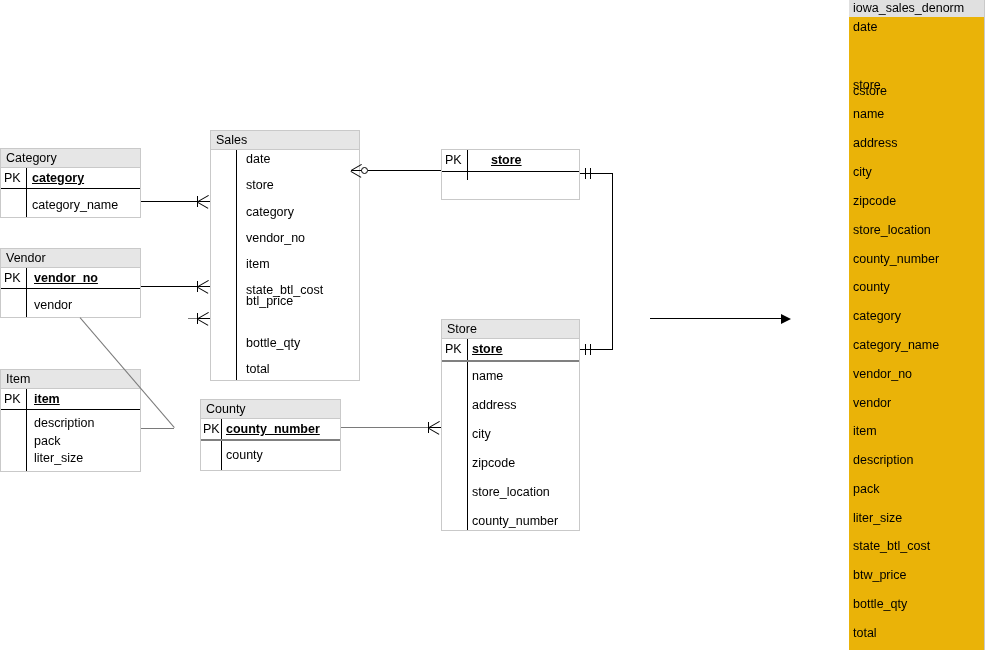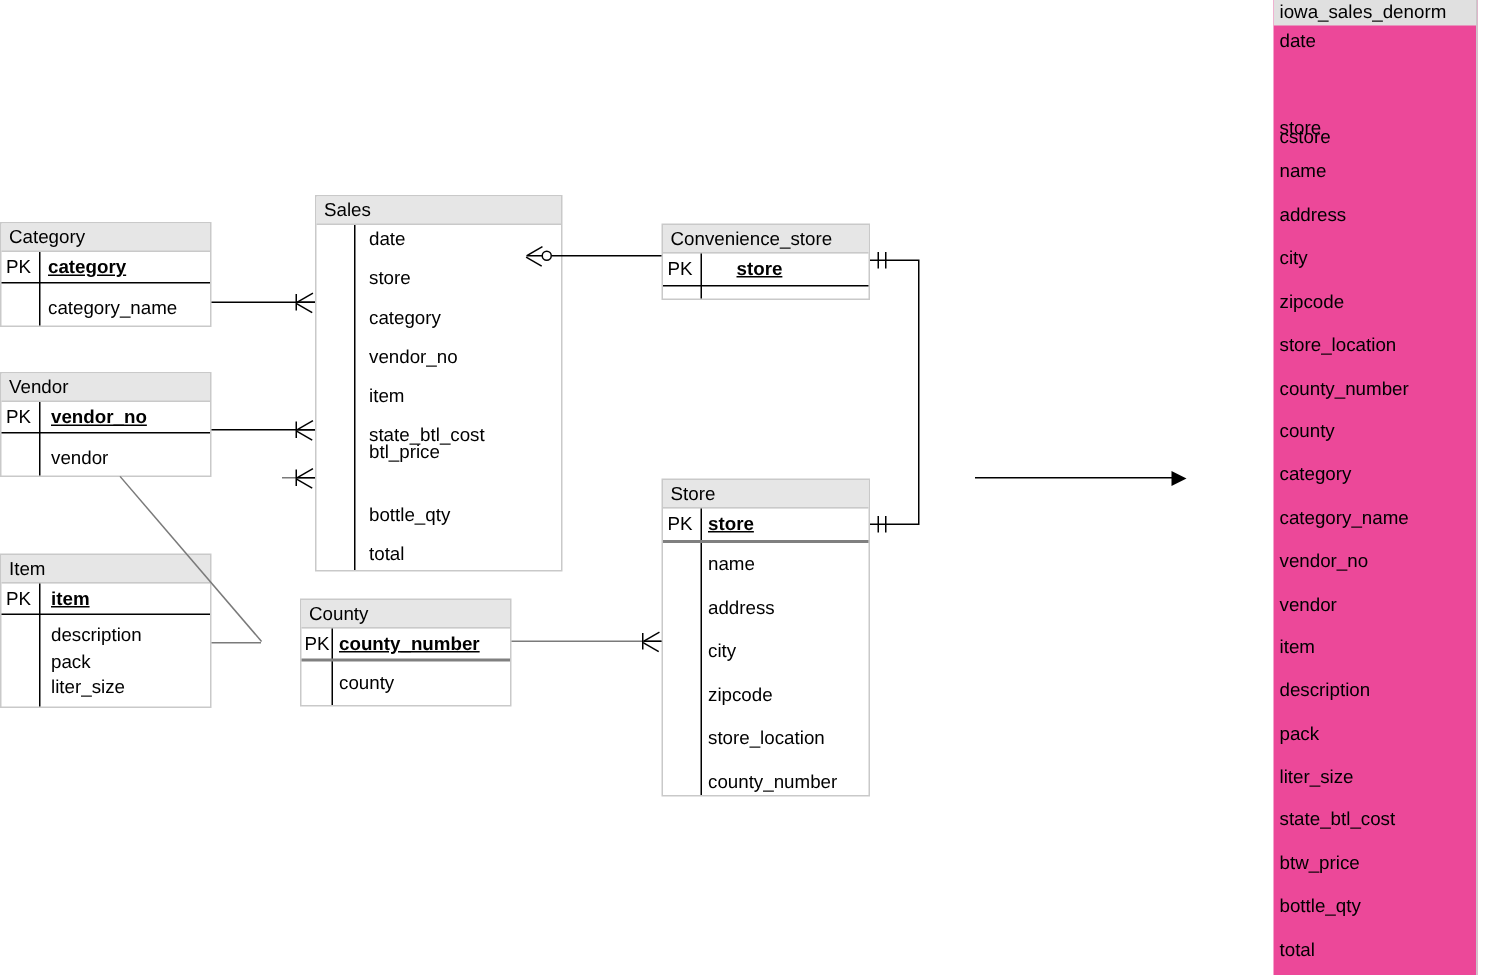--- a/index.html
+++ b/index.html
@@ -150,21 +150,21 @@
     border-left: 10px solid #000000;
   }
 
   
   .denorm-panel {
     position: absolute;
     left: 849px;
     top: 0;
     width: 136px;
     height: 650px;
-    background: #ec4899;
+    background: #eab308;
     border-right: 1px solid #c9c9c9;
     box-sizing: border-box;
     overflow: hidden;
   }
   .denorm-header {
     background: #e0e0e0;
     font-size: 12.5px;
     line-height: 17px;
     height: 17px;
     padding-left: 4px;
@@ -209,21 +209,21 @@
     <div class="divider" style="left:25px;"></div>
     <div class="row pk-tag" style="left:3px; top:3px;">PK</div>
     <div class="row key" style="left:33px; top:3px;">item</div>
     <div class="pk-rule" style="top:20px;"></div>
     <div class="row" style="left:33px; top:27px;">description</div>
     <div class="row" style="left:33px; top:45px;">pack</div>
     <div class="row" style="left:33px; top:62px;">liter_size</div>
   </div>
 </div>
 
-<div class="entity" style="left:210px; top:130px; width:165px; height:251px;">
+<div class="entity" style="left:210px; top:130px; width:150px; height:251px;">
   <div class="entity-header">Sales</div>
   <div class="entity-body">
     <div class="divider" style="left:25px;"></div>
     <div class="row" style="left:35px; top:2px;">date</div>
     <div class="row" style="left:35px; top:28px;">store</div>
     <div class="row" style="left:35px; top:55px;">category</div>
     <div class="row" style="left:35px; top:81px;">vendor_no</div>
     <div class="row" style="left:35px; top:107px;">item</div>
     <div class="row" style="left:35px; top:133px;">state_btl_cost</div>
     <div class="row" style="left:35px; top:144px;">btl_price</div>
@@ -237,21 +237,20 @@
   <div class="entity-body">
     <div class="divider" style="left:20px;"></div>
     <div class="row pk-tag" style="left:2px; top:3px;">PK</div>
     <div class="row key" style="left:25px; top:3px;">county_number</div>
     <div class="pk-rule thick" style="top:20px;"></div>
     <div class="row" style="left:25px; top:29px;">county</div>
   </div>
 </div>
 
 <div class="entity" style="left:441px; top:149px; width:139px; height:51px;">
-  <div class="entity-header">Convenience_store</div>
   <div class="entity-body">
     <div class="divider" style="left:25px;"></div>
     <div class="row pk-tag" style="left:3px; top:3px;">PK</div>
     <div class="row key" style="left:49px; top:3px;">store</div>
     <div class="pk-rule" style="top:21px;"></div>
   </div>
 </div>
 
 <div class="entity" style="left:441px; top:319px; width:139px; height:212px;">
   <div class="entity-header">Store</div>

